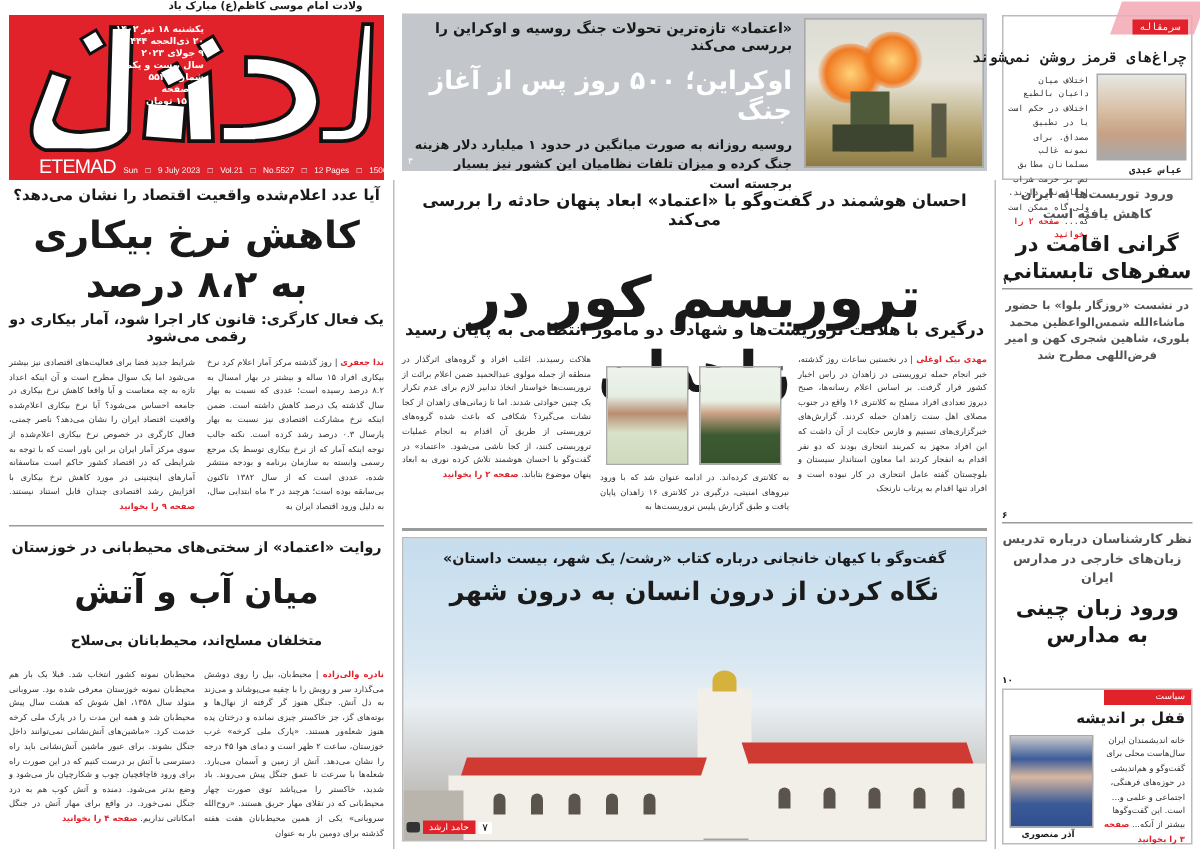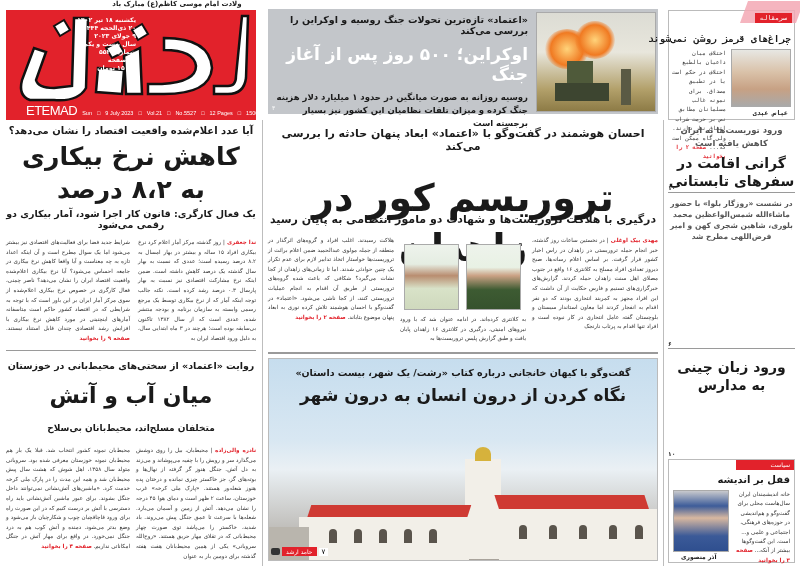--- a/index.html
+++ b/index.html
@@ -239,20 +239,21 @@
   <div class="h">گرانی اقامت در سفرهای تابستانی</div>
 </div>
 <div class="pg" style="top:184px;">۱۰</div>
 
 <div class="rc" style="top:198px;">
   <div class="k" style="font-size:7.5px;line-height:11px;">در نشست «روزگار بلوا» با حضور ماشاءالله شمس‌الواعظین محمد بلوری، شاهین شجری کهن و امیر فرض‌اللهی مطرح شد</div>
 </div>
 <div class="pg" style="top:340px;">۶</div>
 
 <div class="rc" style="top:354px;">
+  <div class="k">نظر کارشناسان درباره تدریس زبان‌های خارجی در مدارس ایران</div>
   <div class="h">ورود زبان چینی به مدارس</div>
 </div>
 <div class="pg" style="top:450px;">۱۰</div>
 
 <div id="pol-box" class="abs">
   <div class="tag">سیاست</div>
   <div class="title">قفل بر اندیشه</div>
   <div class="face"></div>
   <div class="body">
     <span>خانه اندیشمندان ایران سال‌هاست محلی برای گفت‌وگو و هم‌اندیشی در حوزه‌های فرهنگی، اجتماعی و علمی و... است. این گفت‌وگوها بیشتر از آنکه...</span>

